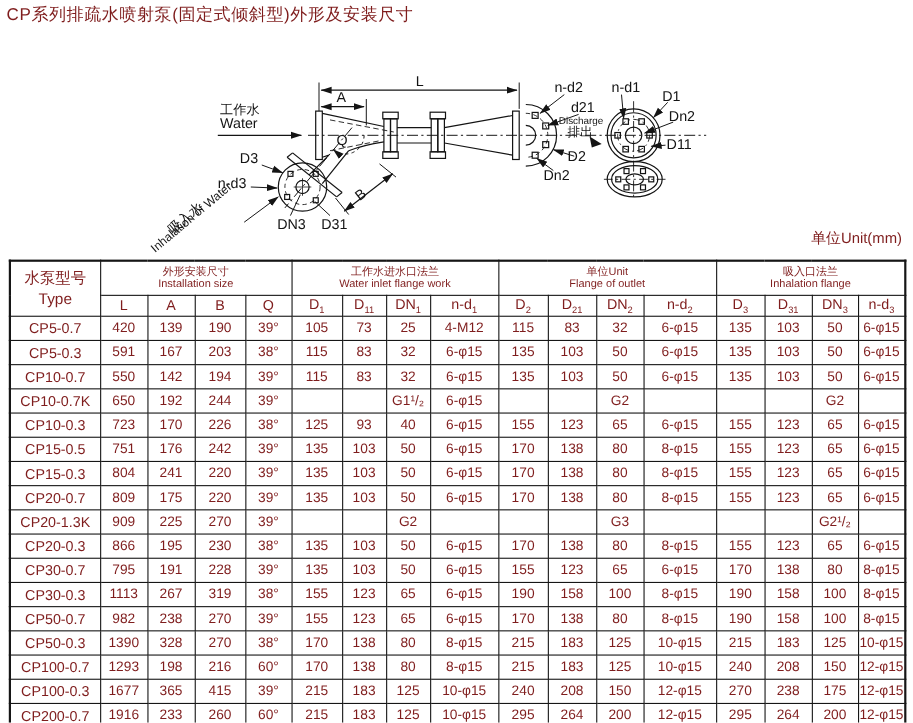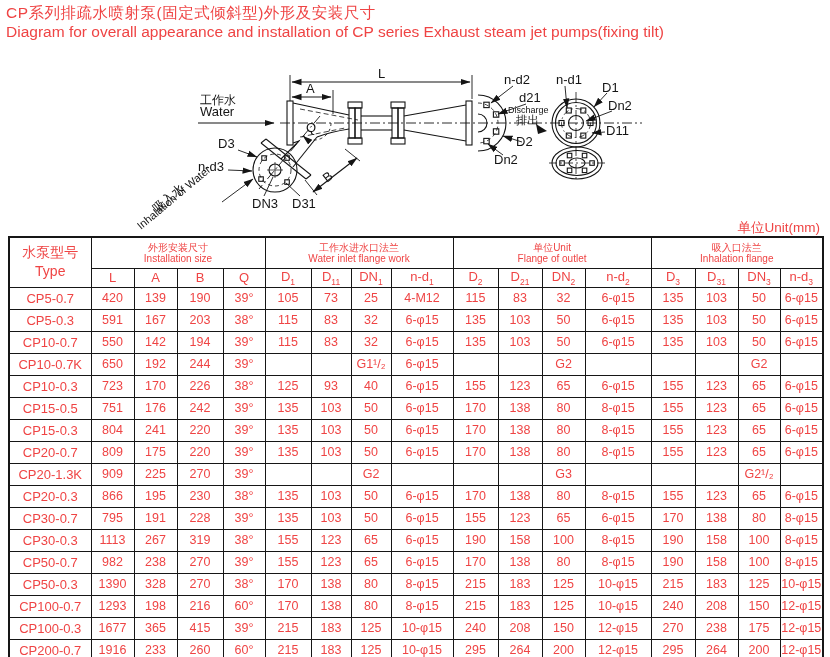--- a/index.html
+++ b/index.html
@@ -1,21 +1,21 @@
 <!DOCTYPE html>
 <html><head>
 <meta charset="utf-8">
 <style>
   html,body{margin:0;padding:0;background:#fff;}
   .page{position:relative;width:830px;height:657px;background:#fff;overflow:hidden;
-        font-family:"Liberation Sans",sans-serif;color:#ef4444;}
+        font-family:"Liberation Sans",sans-serif;color:#7f1d1d;}
   .title-zh{position:absolute;left:6px;top:3px;font-size:15.5px;letter-spacing:.5px;}
   .title-en{position:absolute;left:6px;top:23px;font-size:15.5px;}
   .diagram{position:absolute;left:0;top:52px;}
-  .unit{position:absolute;right:10px;top:219px;font-size:13.5px;}
+  .unit{position:absolute;right:10px;top:208px;font-size:13.5px;}
   table.spec{position:absolute;left:8px;top:236px;border-collapse:collapse;table-layout:fixed;
              width:814px;border:2px solid #161616;}
   table.spec th,table.spec td{border:1px solid #161616;padding:0;text-align:center;
              white-space:nowrap;overflow:hidden;font-weight:normal;}
   .th-type{font-size:14px;line-height:1.35;}
   .th-group div{font-size:10px;line-height:1.15;}
   .th-col{height:16px;font-size:13px;}
   .th-col sub{font-size:8.5px;}
   tr.hdr1 th{height:30px;}
   tbody td{height:21px;font-size:12.5px;}
@@ -24,21 +24,20 @@
   .lbl{font-size:13px;}
   .lbl-sm{font-size:9px;}
   .lbl-cn{font-size:12px;}
 </style>
 </head>
 <body>
 
 <div class="page">
 
   <div class="title-zh">CP系列排疏水喷射泵(固定式倾斜型)外形及安装尺寸</div>
-  <div class="title-en">Diagram for overall appearance and installation of CP series Exhaust steam jet pumps(fixing tilt)</div>
 
   <svg class="diagram" width="830" height="182" viewBox="0 0 830 182">
     <defs>
       <marker id="mA" markerWidth="11" markerHeight="9" refX="9.5" refY="4" orient="auto-start-reverse" markerUnits="userSpaceOnUse">
         <path d="M0,0.8 L10,4 L0,7.2 z" fill="#141414"></path>
       </marker>
     </defs>
 
     <g stroke="#141414" stroke-width="1.1" fill="none">
 

